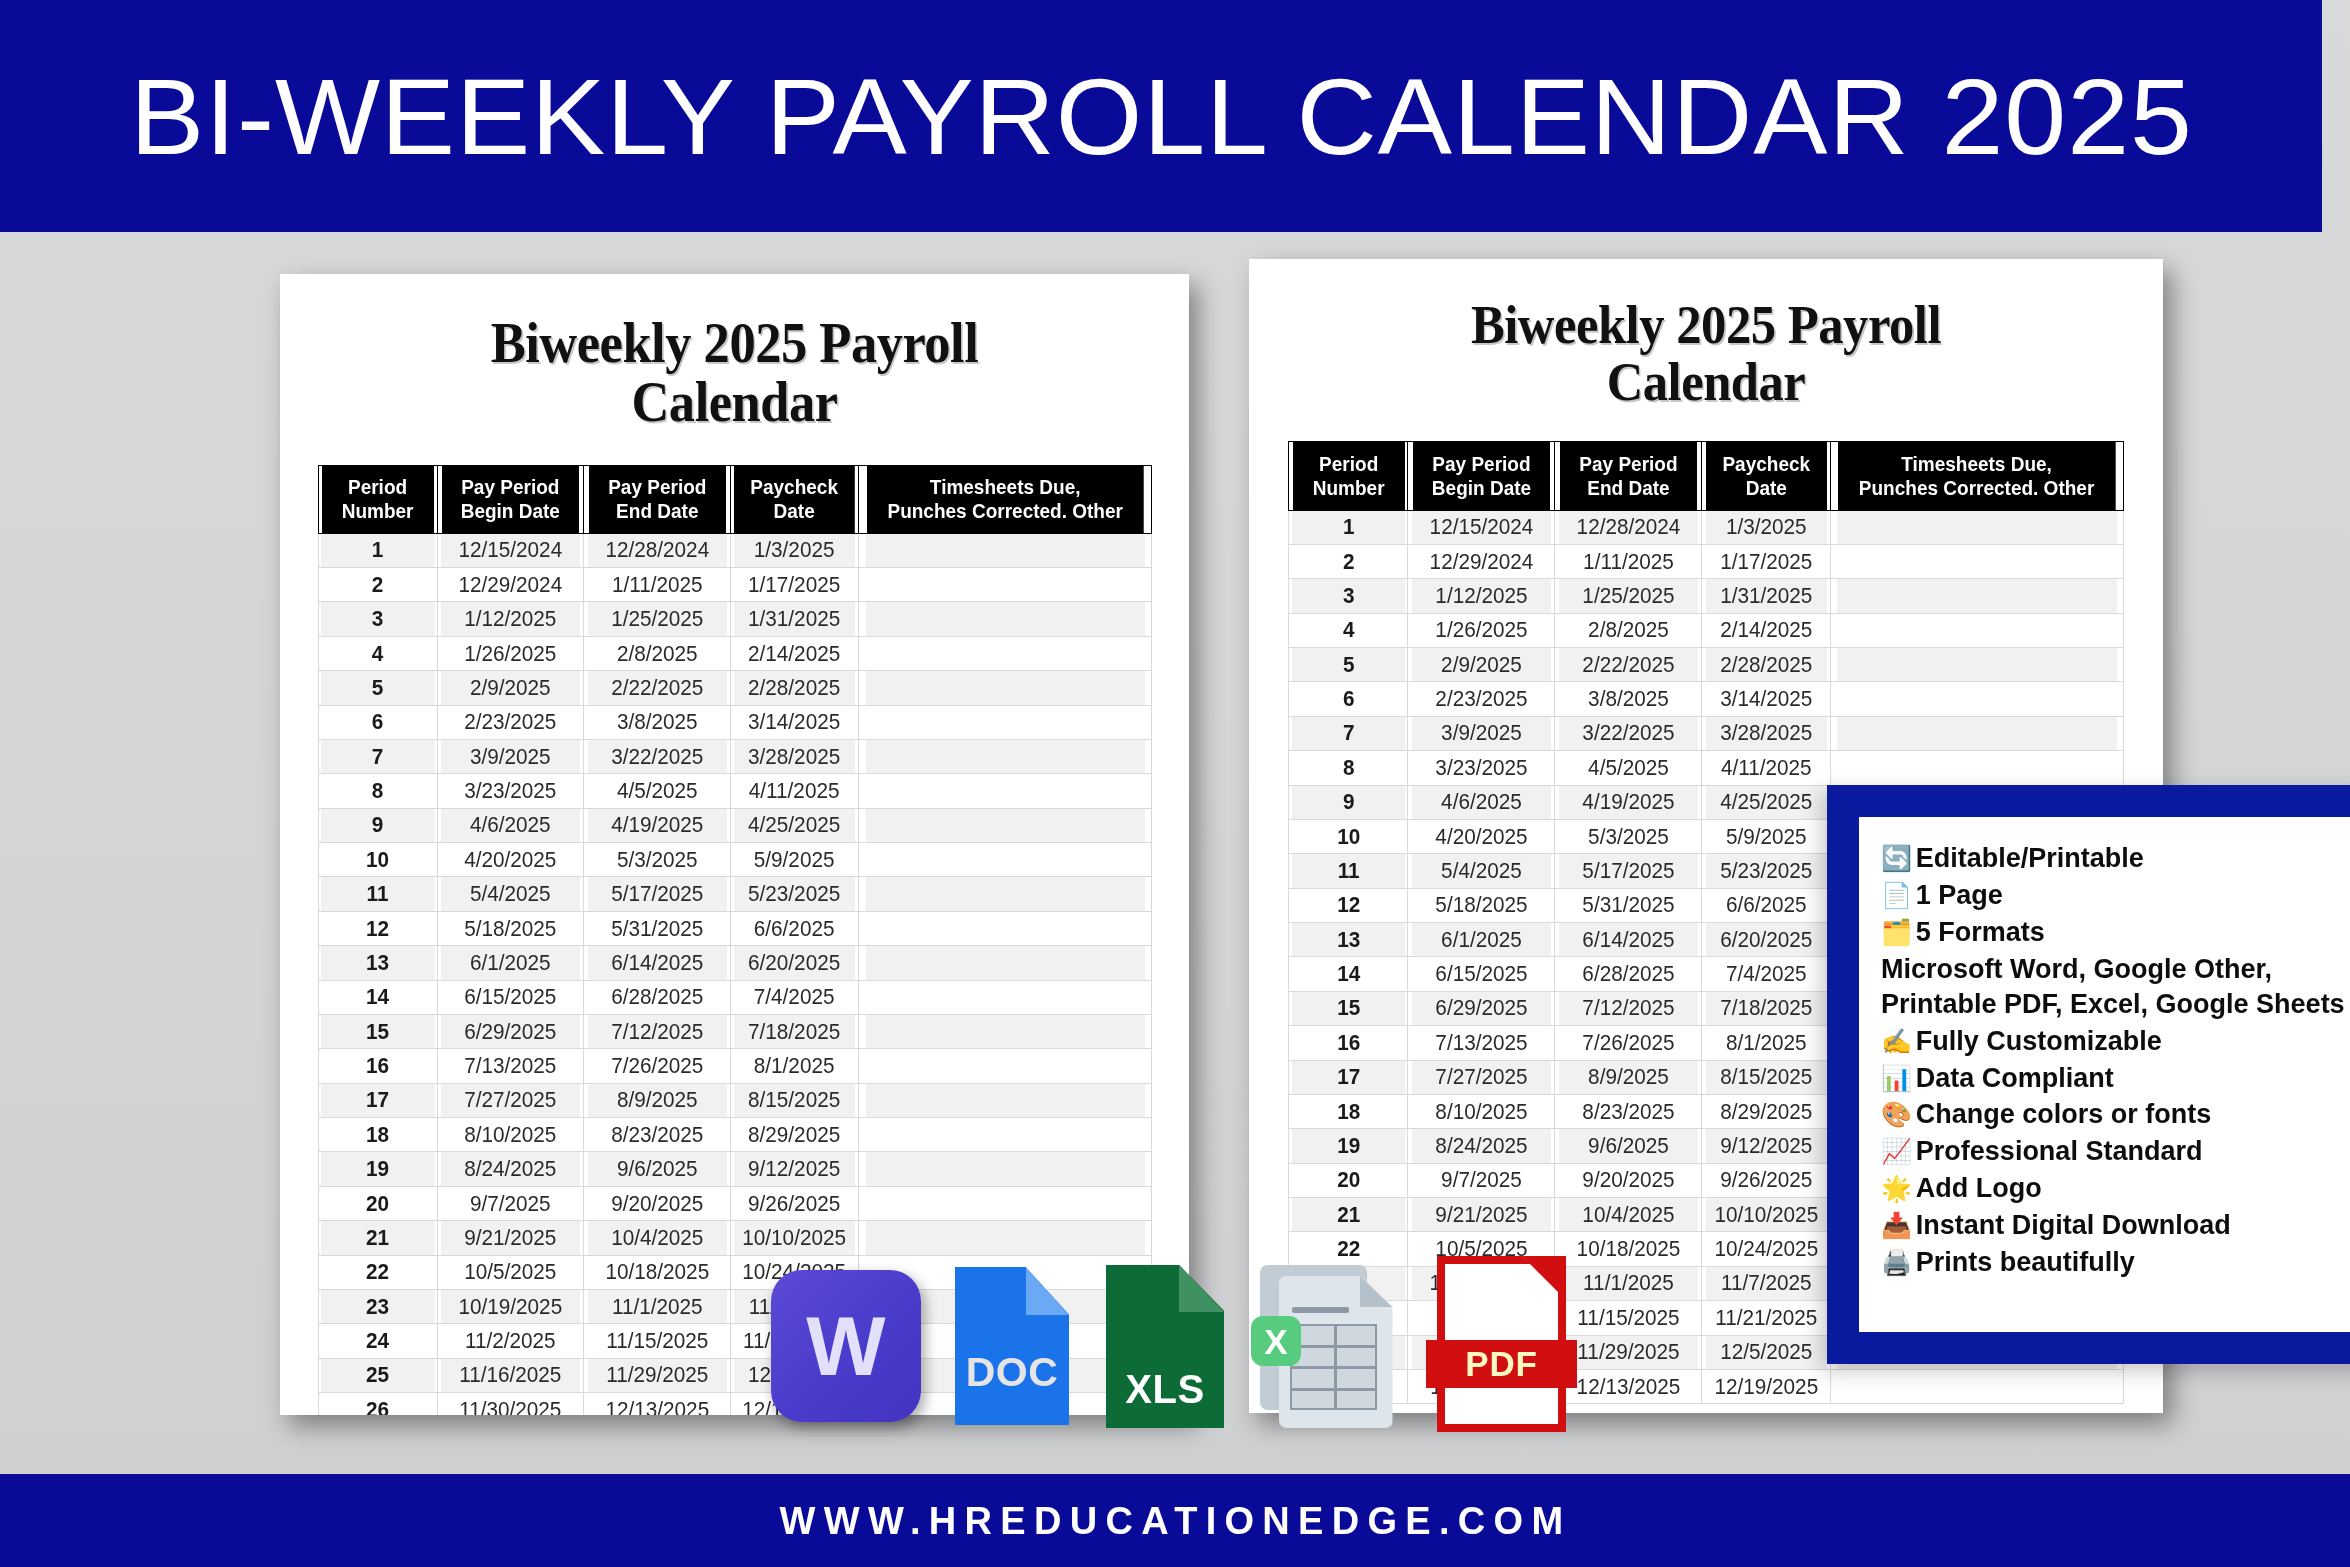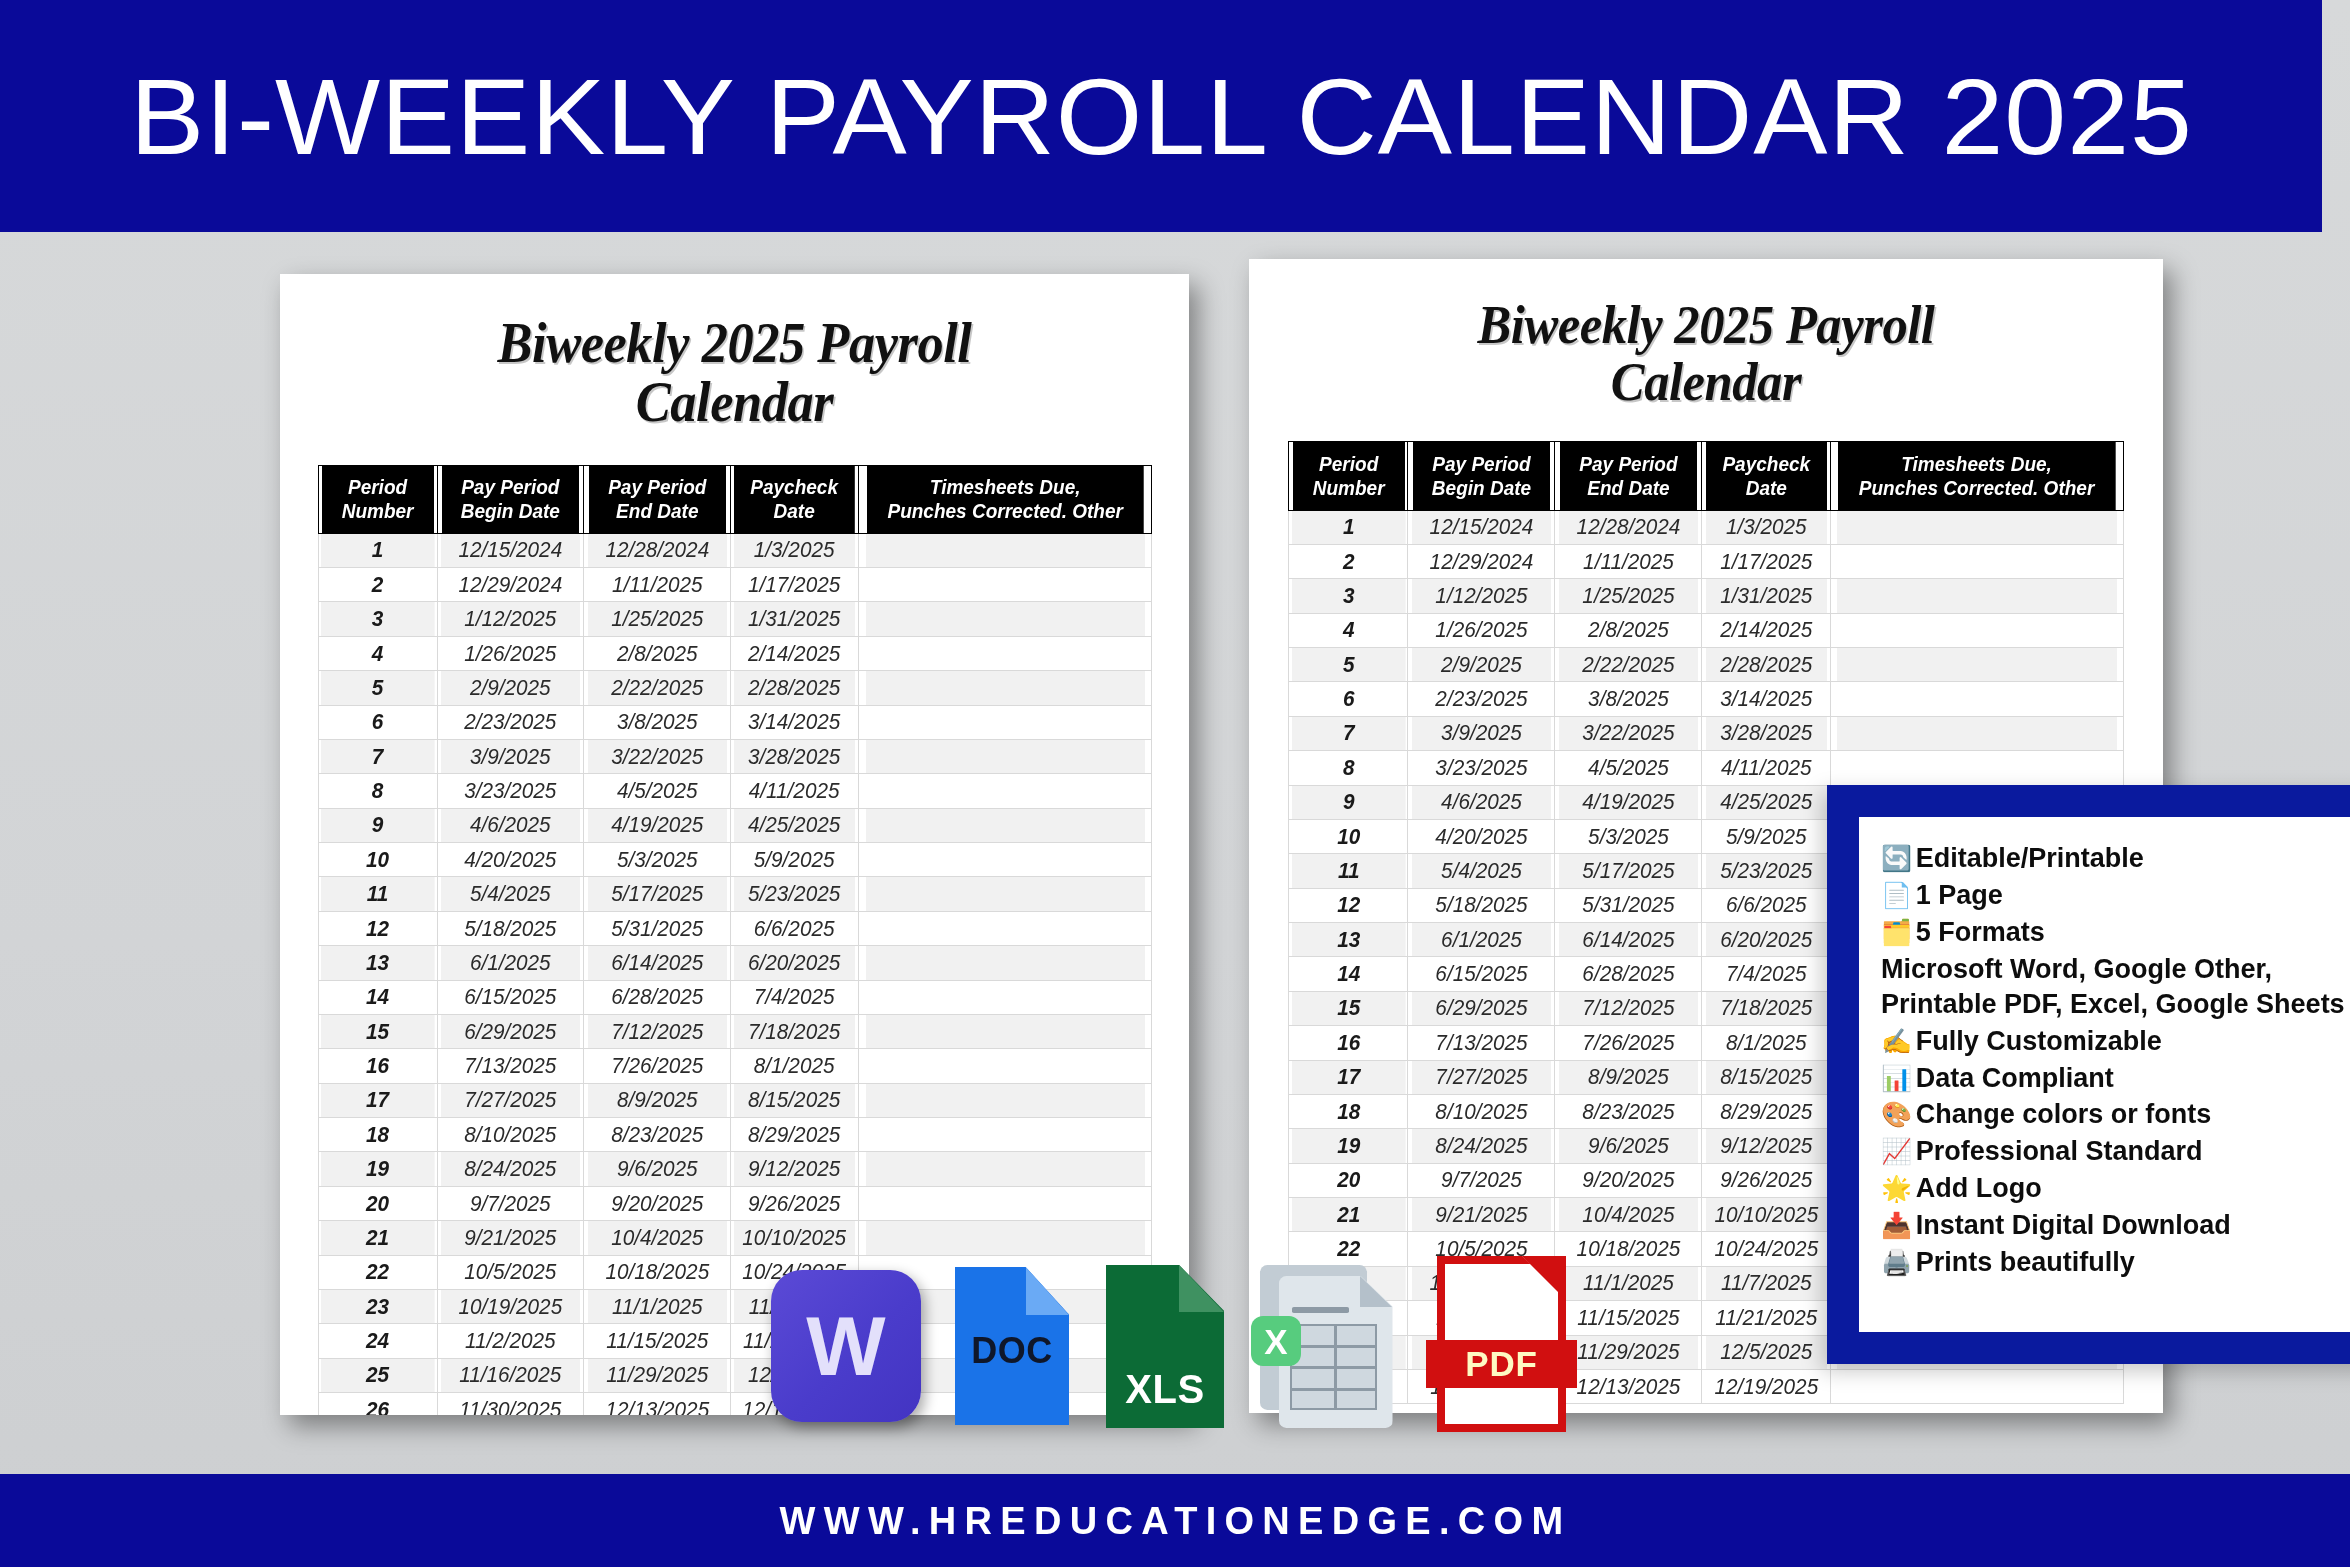--- a/index.html
+++ b/index.html
@@ -41,21 +41,20 @@
     font-weight: 700;
     letter-spacing: 8.3px;
   }
 
   
   .doc-card {
     position: absolute;
     background: #ffffff;
     box-shadow: 9.2px 11px 24px rgba(0,0,0,0.40);
     overflow: hidden;
-    font-style: italic;
   }
   #doc-left  { left: 280px; top: 274px; width: 909px; height: 1141px; }
   #doc-right { left: 1249px; top: 259px; width: 914px; height: 1154px; }
 
   .doc-title {
     text-align: center;
     font-family: "Liberation Serif", serif;
     font-weight: 700;
     color: #111111;
     line-height: 1.04;
@@ -127,22 +126,22 @@
     box-shadow: 3.7px 5.5px 13px rgba(0,0,0,0.30);
     clip-path: polygon(0 0, 62% 0, 100% 30%, 100% 100%, 0 100%);
     display: flex; align-items: flex-end; justify-content: center;
   }
   #badge-doc .fold {
     position: absolute; right: 0; top: 0; width: 43px; height: 48px;
     background: #6aaaf5;
     clip-path: polygon(0 0, 100% 100%, 0 100%);
   }
   #badge-doc .glyph {
-    position: relative; color: #0f172a; font-size: 36px; font-weight: 700;
-    font-family: "Liberation Sans", sans-serif; margin-bottom: 53px;
+    position: relative; color: #e5e5e5; font-size: 41px; font-weight: 700;
+    font-family: "Liberation Sans", sans-serif; margin-bottom: 29px;
     letter-spacing: 0.5px;
   }
 
   #badge-xls {
     left: 1106px; top: 1265px; width: 118px; height: 163px;
     background: #0c6b36;
     box-shadow: 3.7px 5.5px 13px rgba(0,0,0,0.30);
     clip-path: polygon(0 0, 62% 0, 100% 28%, 100% 100%, 0 100%);
     display: flex; align-items: flex-end; justify-content: center;
   }

